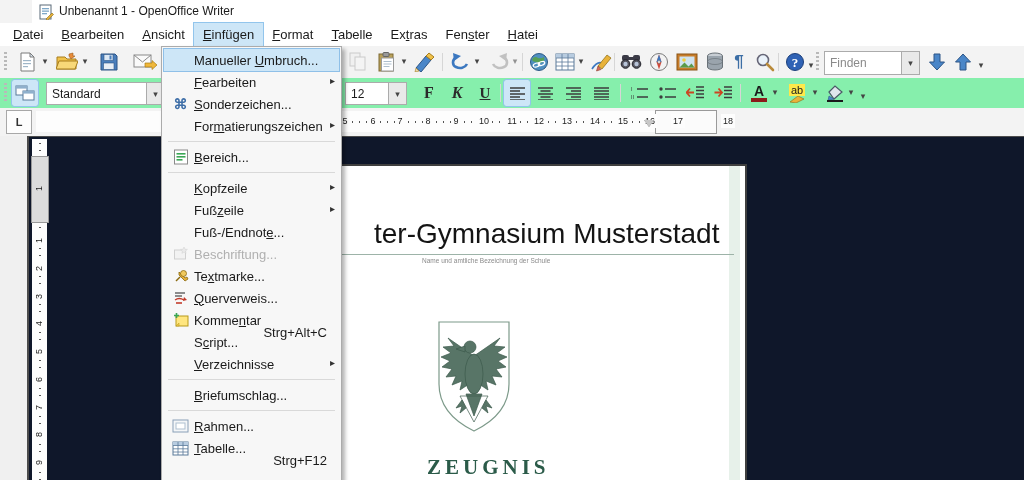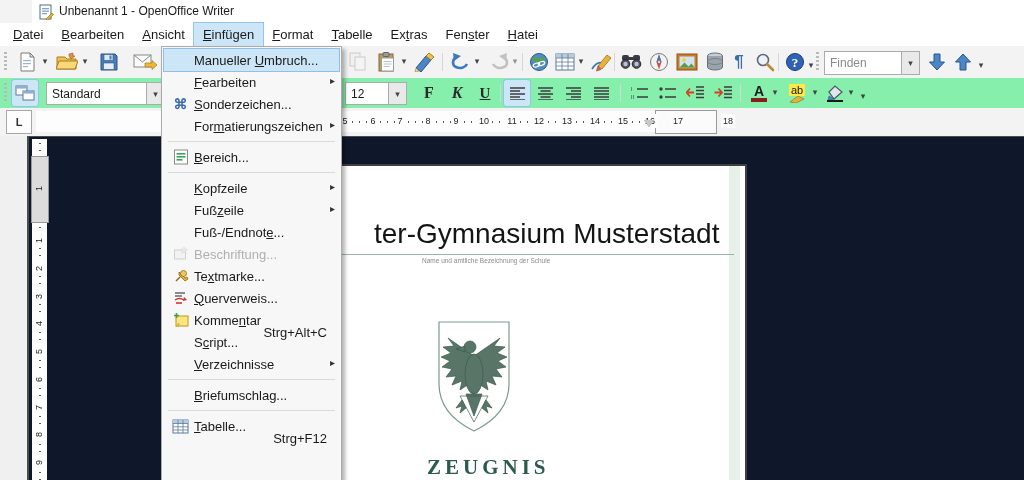--- a/index.html
+++ b/index.html
@@ -624,20 +624,29 @@
 
     <div class="msep"></div>
 
     <div class="mi">
       <span class="mico"></span>
       <span class="mlabel"><span></span><u>B</u><span>riefumschlag...</span></span>
     </div>
 
     <div class="msep"></div>
 
+    <div class="mi">
+      <span class="mico">
+        <svg width="17" height="14" viewBox="0 0 17 14">
+            <rect x="1" y="1" width="15" height="12" fill="#f4f6f8" stroke="#8aa0b8"></rect>
+            <rect x="4" y="4" width="9" height="6" fill="#fff" stroke="#aebfd0"></rect>
+          </svg>
+      </span>
+      <span class="mlabel"><span></span><u>R</u><span>ahmen...</span></span>
+    </div>
 
     <div class="mi">
       <span class="mico">
         <svg width="17" height="15" viewBox="0 0 17 15">
             <rect x="1" y="1" width="15" height="13" fill="#fff" stroke="#5a7a9a"></rect>
             <rect x="1" y="1" width="15" height="3.5" fill="#b8cce0"></rect>
             <path d="M1 4.5 h15 M1 7.8 h15 M1 11 h15 M6 1 v13 M11 1 v13" stroke="#5a7a9a" stroke-width="0.8"></path>
           </svg>
       </span>
       <span class="mlabel"><span></span><u>T</u><span>abelle...</span></span>

